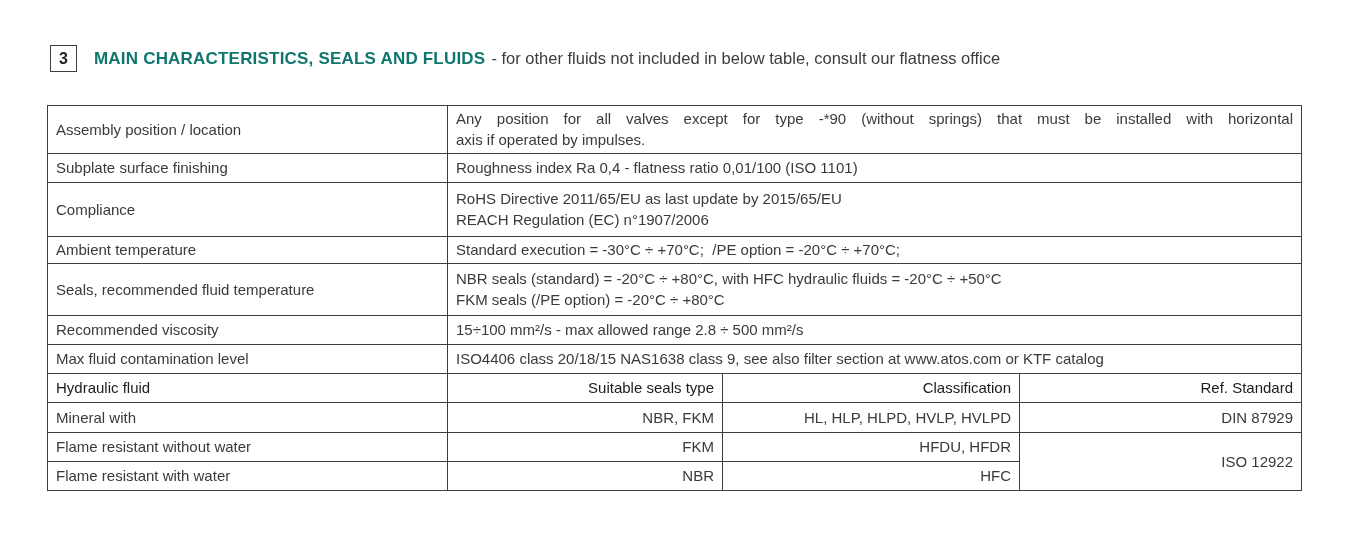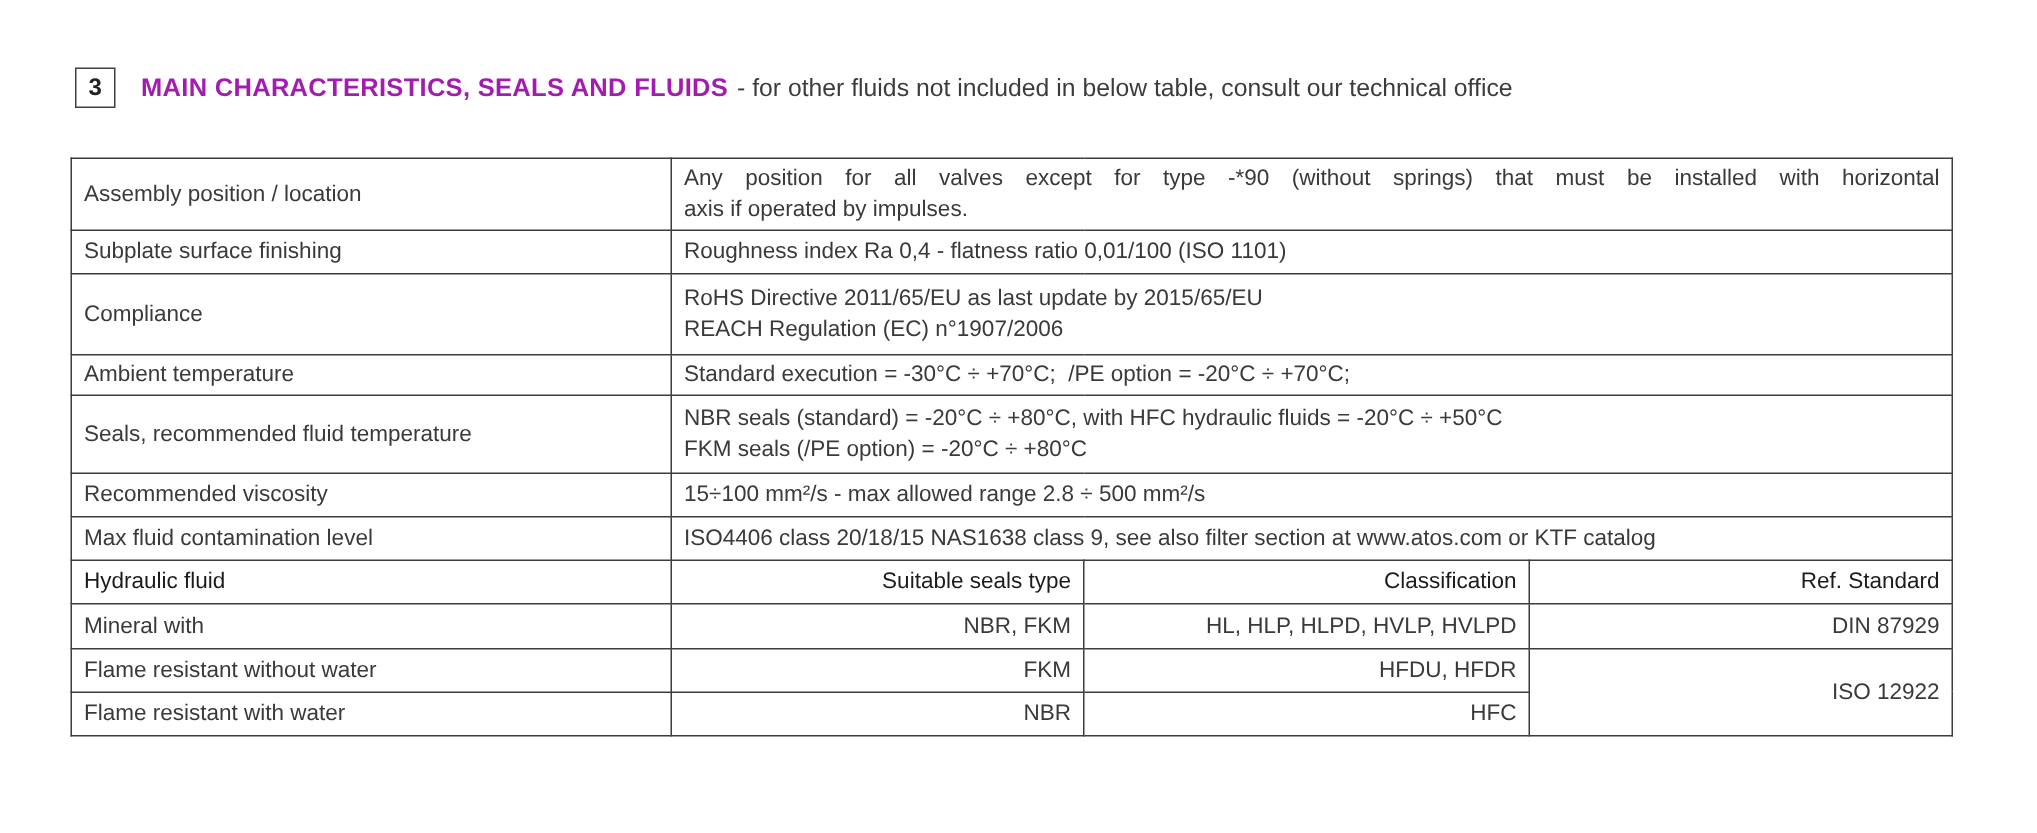--- a/index.html
+++ b/index.html
@@ -15,21 +15,21 @@
     display: flex; align-items: center;
   }
   .num-box {
     width: 25px; height: 25px;
     border: 1.5px solid #3f3f3f;
     display: flex; align-items: center; justify-content: center;
     font-weight: bold; font-size: 16px; color: #222;
     flex: 0 0 auto;
   }
   .title-line { margin-left: 17px; white-space: nowrap; }
-  .title { font-weight: bold; font-size: 17px; color: #a21caf; letter-spacing: 0.2px; margin-top: 32px; }
+  .title { font-weight: bold; font-size: 17px; color: #0f766e; letter-spacing: 0.2px; margin-top: 32px; }
   .subtitle { font-size: 16.5px; color: #3c3c3c; margin-left: 6px; }
 
   table.main {
     position: absolute; left: 47px; top: 105px;
     width: 1254px;
     border-collapse: collapse;
     table-layout: fixed;
   }
   td {
     border: 1px solid #3d3d3d;
@@ -52,21 +52,21 @@
   }
 </style>
 </head>
 <body>
 
 <div class="section-header">
   <div class="num-box">
     <span>3</span>
   </div>
   <div class="title-line">
-    <span class="title">MAIN CHARACTERISTICS, SEALS AND FLUIDS</span><span class="subtitle">- for other fluids not included in below table, consult our technical office</span>
+    <span class="title">MAIN CHARACTERISTICS, SEALS AND FLUIDS</span><span class="subtitle">- for other fluids not included in below table, consult our flatness office</span>
   </div>
 </div>
 
 <table class="main">
   <colgroup>
     <col style="width:400px">
     <col style="width:275px">
     <col style="width:297px">
     <col style="width:282px">
   </colgroup>

